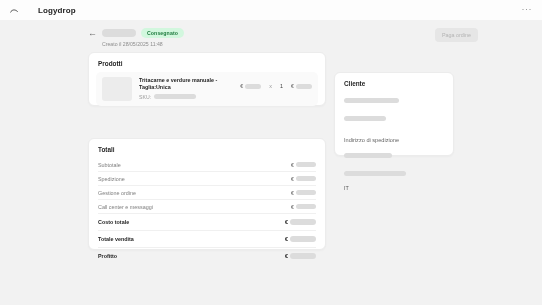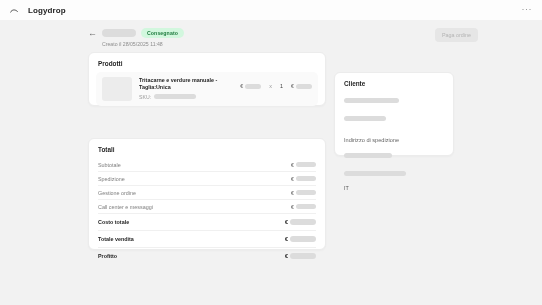--- a/index.html
+++ b/index.html
@@ -11,21 +11,21 @@
   }
   .app { position: relative; width: 542px; height: 305px; background: #f2f2f2; }
 
   
   .topbar {
     position: absolute; top: 0; left: 0; right: 0; height: 20px;
     background: #fdfdfd;
     display: flex; align-items: center;
     padding: 0 10px;
   }
-  .brand { display: flex; align-items: center; gap: 10px; }
+  .brand { display: flex; align-items: center; gap: 20px; }
   .brand-mark {
     width: 8px; height: 8px;
     display: inline-block; position: relative; top: 1px;
     color: #3a3a3a;
   }
   .brand-mark svg { display: block; }
   .brand-title {
     font-size: 8px; font-weight: bold; color: #232323; letter-spacing: .1px;
   }
   .topbar-menu {

